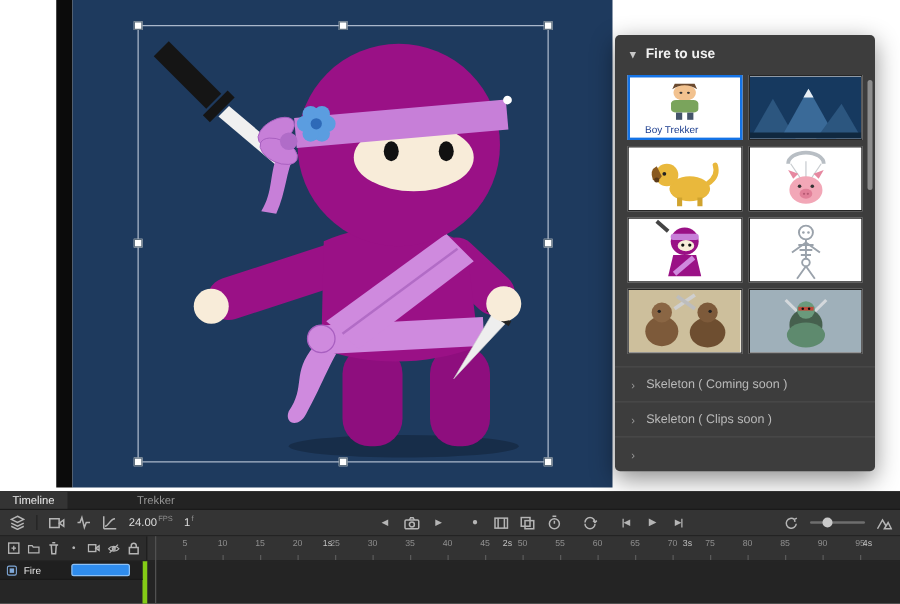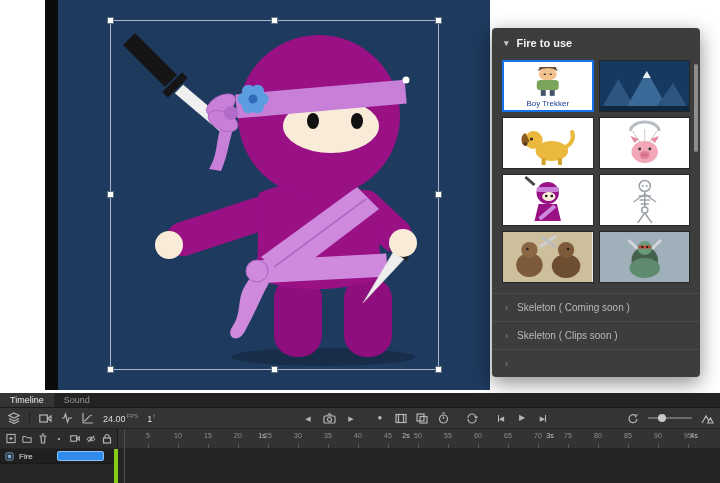--- a/index.html
+++ b/index.html
@@ -18,30 +18,30 @@
   #panel{left:492px;top:28px;width:208px;background:#3d3d3d;border-radius:4px;
          box-shadow:0 6px 20px rgba(0,0,0,.45);overflow:hidden;}
   .panel-header{height:30px;display:flex;align-items:center;gap:8px;padding:0 12px;
                 color:#f2f2f2;font-size:11px;font-weight:bold;}
   .chev{color:#c8c8c8;font-size:9px;}
   .grid{display:grid;grid-template-columns:1fr 1fr;gap:5px;padding:2px 10px 10px 10px;position:relative;}
   .tile{background:#fff;height:52px;border:1px solid #262626;box-sizing:border-box;
         display:flex;flex-direction:column;overflow:hidden;}
   .tile.selected{border:2px solid #1473e6;}
   .tile .art{width:100%;flex:1;display:block;}
-  .tile-label{font-size:8px;color:#1d3e8f;padding:1px 12px 2px;background:#fff;line-height:9px;text-align:center;}
+  .tile-label{font-size:8px;color:#1d3e8f;padding:1px 12px 2px;background:#fff;line-height:9px;}
   .panel-scrollbar{position:absolute;right:2px;top:36px;width:4px;height:88px;background:#8d8d8d;border-radius:2px;}
   .section{height:27px;border-top:1px solid #4b4b4b;display:flex;align-items:center;gap:9px;
            padding:0 13px;color:#b9b9b9;font-size:10px;}
   .section .chev{color:#999;}
 
   
   #timeline{left:0;top:393px;width:720px;height:90px;background:#2e2e2e;}
   .tab-row{height:15px;background:#232323;display:flex;align-items:stretch;font-size:9px;
-           border-bottom:1px solid #1a1a1a;box-sizing:border-box;}
+           border-bottom:1px solid #1a1a1a;box-sizing:border-box;gap:46px;}
   .tab{padding:0 10px;display:flex;align-items:center;color:#969696;}
   .tab.active{color:#ececec;background:#343434;}
   .toolbar{height:21px;background:#343434;border-bottom:1px solid #232323;box-sizing:border-box;
            position:relative;display:flex;align-items:center;}
   .tb-group{display:flex;align-items:center;gap:9px;}
   #tb-left{padding-left:8px;}
   #tb-center{position:absolute;left:302px;top:0;height:100%;}
   #tb-right{position:absolute;right:6px;top:0;height:100%;}
   .ticon{min-width:12px;height:13px;display:flex;align-items:center;justify-content:center;
          color:#b5b5b5;font-size:8px;line-height:1;}
@@ -299,21 +299,21 @@
       <div class="section">
         <span class="chev">›</span>
       </div>
     </div>
 </div>
 
 <div class="abs" id="timeline">
 
   <div class="tab-row">
     <div class="tab active">Timeline</div>
-    <div class="tab">Sound</div>
+    <div class="tab">Trekker</div>
   </div>
 
   <div class="toolbar">
     <div class="tb-group" id="tb-left">
       <span class="ticon">
         <svg width="12" height="12" viewBox="0 0 12 12">
             <path d="M6 1 L11 3.5 L6 6 L1 3.5 Z"></path>
             <path d="M1 6.5 L6 9 L11 6.5"></path>
             <path d="M1 9 L6 11.5 L11 9"></path>
           </svg>

